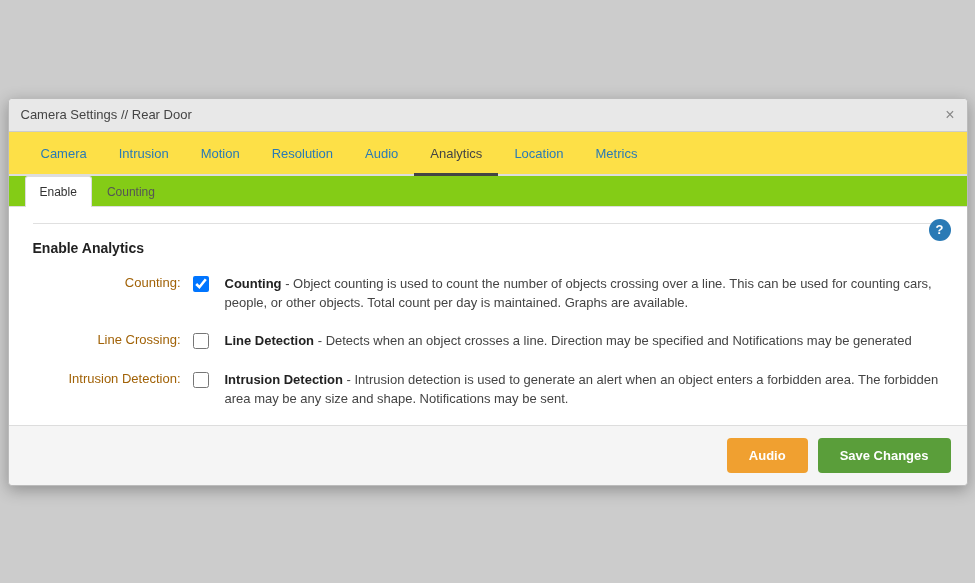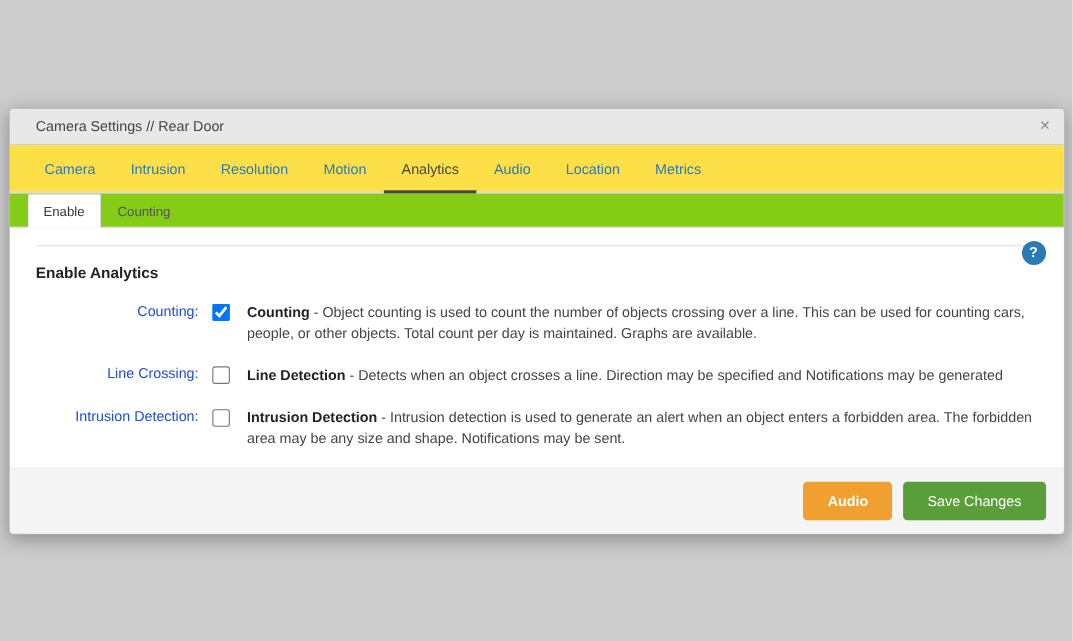--- a/index.html
+++ b/index.html
@@ -28,21 +28,20 @@
       padding: 8px 12px;
       display: flex;
       justify-content: space-between;
       align-items: center;
       border-radius: 4px 4px 0 0;
     }
     .dialog-title {
       font-size: 13px;
       color: #444;
       font-weight: normal;
-      margin-left: 12px;
     }
     .close-btn {
       background: none;
       border: none;
       font-size: 16px;
       cursor: pointer;
       color: #888;
       line-height: 1;
     }
     .tabs-row {
@@ -122,21 +121,21 @@
     }
     .analytics-row {
       display: flex;
       align-items: flex-start;
     }
     .row-label {
       width: 160px;
       text-align: right;
       padding-right: 12px;
       padding-top: 1px;
-      color: #1d4ed8;
+      color: #a16207;
       font-size: 13px;
       flex-shrink: 0;
     }
     .row-checkbox {
       width: 32px;
       flex-shrink: 0;
       padding-top: 2px;
     }
     .row-checkbox input[type=checkbox] {
       width: 16px;
@@ -172,45 +171,45 @@
       font-weight: bold;
     }
     .btn-save {
       background: #5a9e3a;
       color: #fff;
       border: none;
       padding: 10px 22px;
       border-radius: 4px;
       font-size: 13px;
       cursor: pointer;
-      font-weight: normal;
+      font-weight: bold;
     }
     .divider-line {
       border: none;
       border-top: 1px solid #e0e0e0;
       margin: 0 0 16px 0;
     }
   </style>
 </head>
 <body>
 
 <div class="dialog">
 
   <div class="dialog-title-bar">
     <span class="dialog-title">Camera Settings // Rear Door</span>
     <button class="close-btn">×</button>
   </div>
 
   <div class="tabs-row" id="main-tabs-row">
       <span class="tab">Camera</span>
       <span class="tab">Intrusion</span>
+      <span class="tab">Motion</span>
       <span class="tab">Resolution</span>
-      <span class="tab">Motion</span>
+      <span class="tab">Audio</span>
       <span class="tab active">Analytics</span>
-      <span class="tab">Audio</span>
       <span class="tab">Location</span>
       <span class="tab">Metrics</span>
     </div>
 
   <div class="sub-tabs-row" id="sub-tabs-row">
       <span class="sub-tab active">Enable</span>
       <span class="sub-tab">Counting</span>
     </div>
 
   <div class="content-area">

